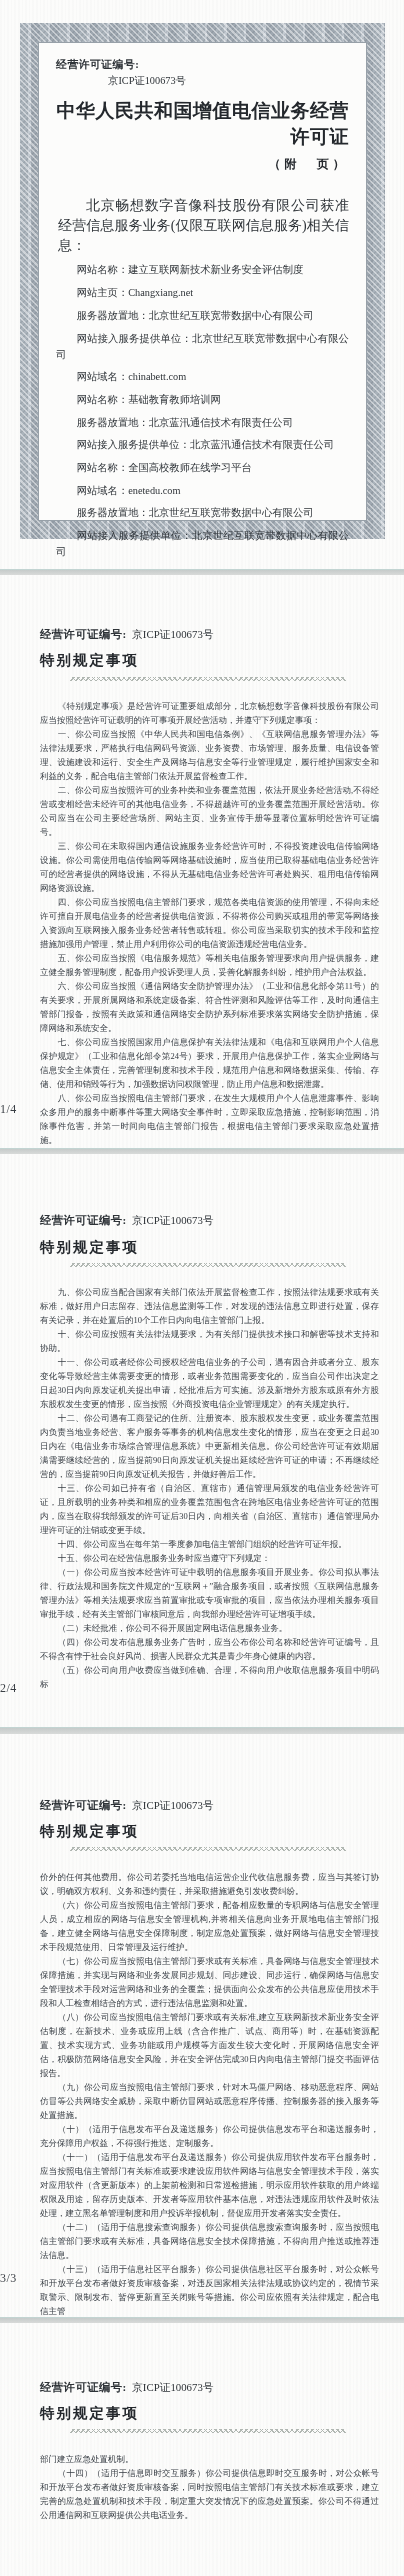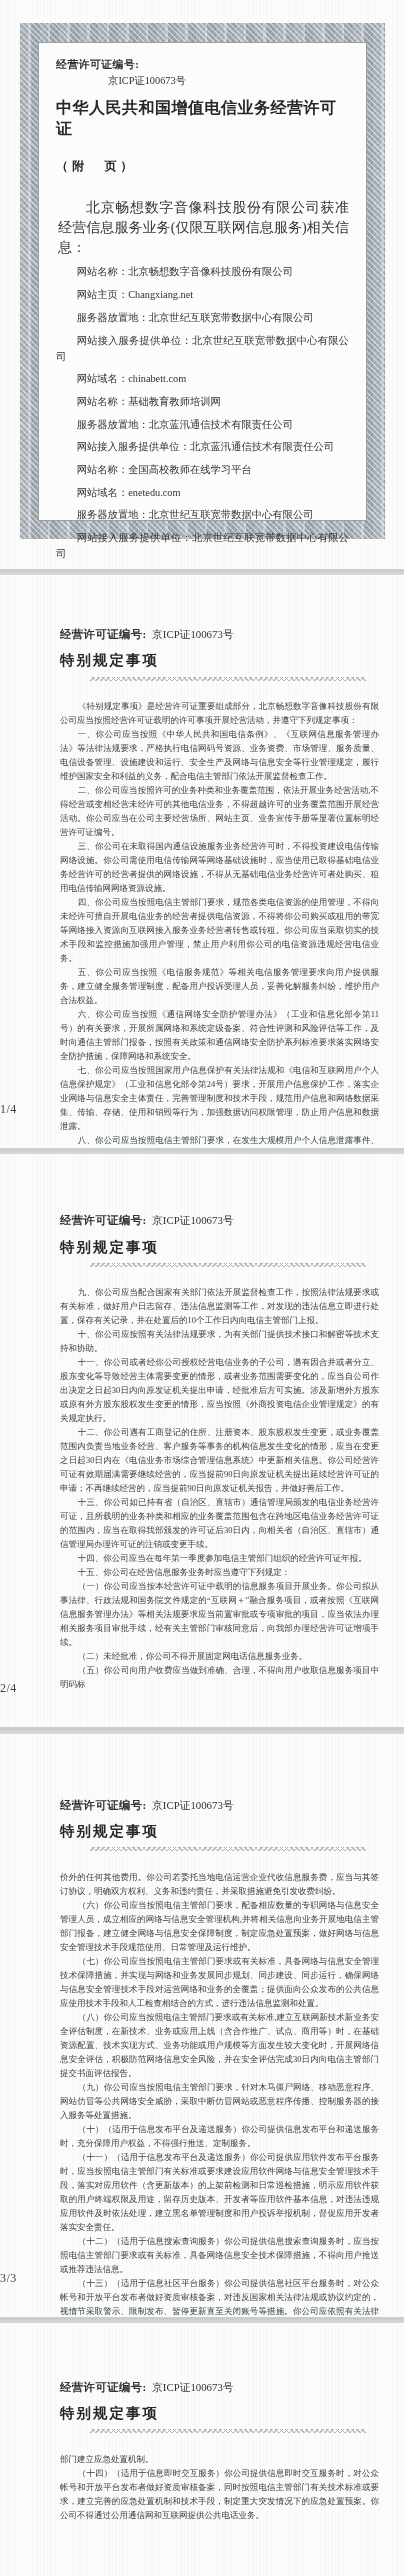--- a/index.html
+++ b/index.html
@@ -43,41 +43,41 @@
     box-sizing:border-box;
     background:#fcfcfb;
     border:0.5px solid #97a0a8;
     padding:15.5px 17px 10.3px 17px;
     color:#2e3338;
   }
   .cert-lic-label{font-size:10.8px;font-weight:bold;letter-spacing:0.5px;}
   .cert-lic-value{font-size:10.3px;margin:1.5px 0 0 52px;}
   .cert-title{
     margin:10.3px 0 0 0;
-    font-size:16px;font-weight:bold;
-    text-align:left;letter-spacing:0.5px;color:#24282d;
+    font-size:19px;font-weight:bold;
+    text-align:right;letter-spacing:0.5px;color:#24282d;
   }
   .cert-subtitle{
-    margin-top:18px;text-align:left;
+    margin-top:6px;text-align:right;
     font-size:12px;font-weight:bold;letter-spacing:4.1px;color:#24282d;
   }
   .cert-intro{
     margin:23px 0 0 2px;
     font-size:14px;line-height:20px;
     text-indent:2em;text-align:justify;
   }
   .cert-fields p{
     margin:6.7px 0;
     font-size:10.3px;line-height:16px;
     text-indent:2em;text-align:justify;
   }
 
   
   .sheet{
-    padding-left:60px;padding-right:26px;
+    padding-left:40px;padding-right:26px;
     box-sizing:border-box;
   }
   .sheet-2{height:573px;padding-top:52px;}
   .sheet-3{height:573px;padding-top:59px;}
   .sheet-4{height:583px;padding-top:64px;}
   .sheet-5{height:550px;padding-top:57px;}
   .sheet header{white-space:nowrap;}
   .lic-label{font-size:11.3px;font-weight:bold;letter-spacing:0.5px;color:#2e3338;}
   .lic-value{font-size:10.8px;margin-left:5.2px;color:#2e3338;}
   .sheet h2{
@@ -114,21 +114,21 @@
 
   <section class="page cert-page">
     <div class="cert-frame">
       <div class="cert-inner">
         <div class="cert-lic-label">经营许可证编号:</div>
         <div class="cert-lic-value">京ICP证100673号</div>
         <h1 class="cert-title">中华人民共和国增值电信业务经营许可证</h1>
         <div class="cert-subtitle">（附　页）</div>
         <p class="cert-intro">北京畅想数字音像科技股份有限公司获准经营信息服务业务(仅限互联网信息服务)相关信息：</p>
         <div class="cert-fields">
-            <p>网站名称：北京畅想数字音像科技股份有限公司</p>
+            <p>网站名称：建立互联网新技术新业务安全评估制度</p>
             <p>网站主页：Changxiang.net</p>
             <p>服务器放置地：北京世纪互联宽带数据中心有限公司</p>
             <p>网站接入服务提供单位：北京世纪互联宽带数据中心有限公司</p>
             <p>网站域名：chinabett.com</p>
             <p>网站名称：基础教育教师培训网</p>
             <p>服务器放置地：北京蓝汛通信技术有限责任公司</p>
             <p>网站接入服务提供单位：北京蓝汛通信技术有限责任公司</p>
             <p>网站名称：全国高校教师在线学习平台</p>
             <p>网站域名：enetedu.com</p>
             <p>服务器放置地：北京世纪互联宽带数据中心有限公司</p>
@@ -171,20 +171,21 @@
     <div class="body">
         <p>九、你公司应当配合国家有关部门依法开展监督检查工作，按照法律法规要求或有关标准，做好用户日志留存、违法信息监测等工作，对发现的违法信息立即进行处置，保存有关记录，并在处置后的10个工作日内向电信主管部门上报。</p>
         <p>十、你公司应按照有关法律法规要求，为有关部门提供技术接口和解密等技术支持和协助。</p>
         <p>十一、你公司或者经你公司授权经营电信业务的子公司，遇有因合并或者分立、股东变化等导致经营主体需要变更的情形，或者业务范围需要变化的，应当自公司作出决定之日起30日内向原发证机关提出申请，经批准后方可实施。涉及新增外方股东或原有外方股东股权发生变更的情形，应当按照《外商投资电信企业管理规定》的有关规定执行。</p>
         <p>十二、你公司遇有工商登记的住所、注册资本、股东股权发生变更，或业务覆盖范围内负责当地业务经营、客户服务等事务的机构信息发生变化的情形，应当在变更之日起30日内在《电信业务市场综合管理信息系统》中更新相关信息。你公司经营许可证有效期届满需要继续经营的，应当提前90日向原发证机关提出延续经营许可证的申请；不再继续经营的，应当提前90日向原发证机关报告，并做好善后工作。</p>
         <p>十三、你公司如已持有省（自治区、直辖市）通信管理局颁发的电信业务经营许可证，且所载明的业务种类和相应的业务覆盖范围包含在跨地区电信业务经营许可证的范围内，应当在取得我部颁发的许可证后30日内，向相关省（自治区、直辖市）通信管理局办理许可证的注销或变更手续。</p>
         <p>十四、你公司应当在每年第一季度参加电信主管部门组织的经营许可证年报。</p>
         <p>十五、你公司在经营信息服务业务时应当遵守下列规定：</p>
         <p>（一）你公司应当按本经营许可证中载明的信息服务项目开展业务。你公司拟从事法律、行政法规和国务院文件规定的“互联网＋”融合服务项目，或者按照《互联网信息服务管理办法》等相关法规要求应当前置审批或专项审批的项目，应当依法办理相关服务项目审批手续，经有关主管部门审核同意后，向我部办理经营许可证增项手续。</p>
         <p>（二）未经批准，你公司不得开展固定网电话信息服务业务。</p>
+        <p>（四）你公司发布信息服务业务广告时，应当公布你公司名称和经营许可证编号，且不得含有悖于社会良好风尚、损害人民群众尤其是青少年身心健康的内容。</p>
         <p>（五）你公司向用户收费应当做到准确、合理，不得向用户收取信息服务项目中明码标</p>
       </div>
     <div class="pagenum">2/4</div>
   </section>
 
   <div class="gap"></div>
 
   <section class="page sheet sheet-4">
     <header>
       <span class="lic-label">经营许可证编号:</span><span class="lic-value">京ICP证100673号</span>

